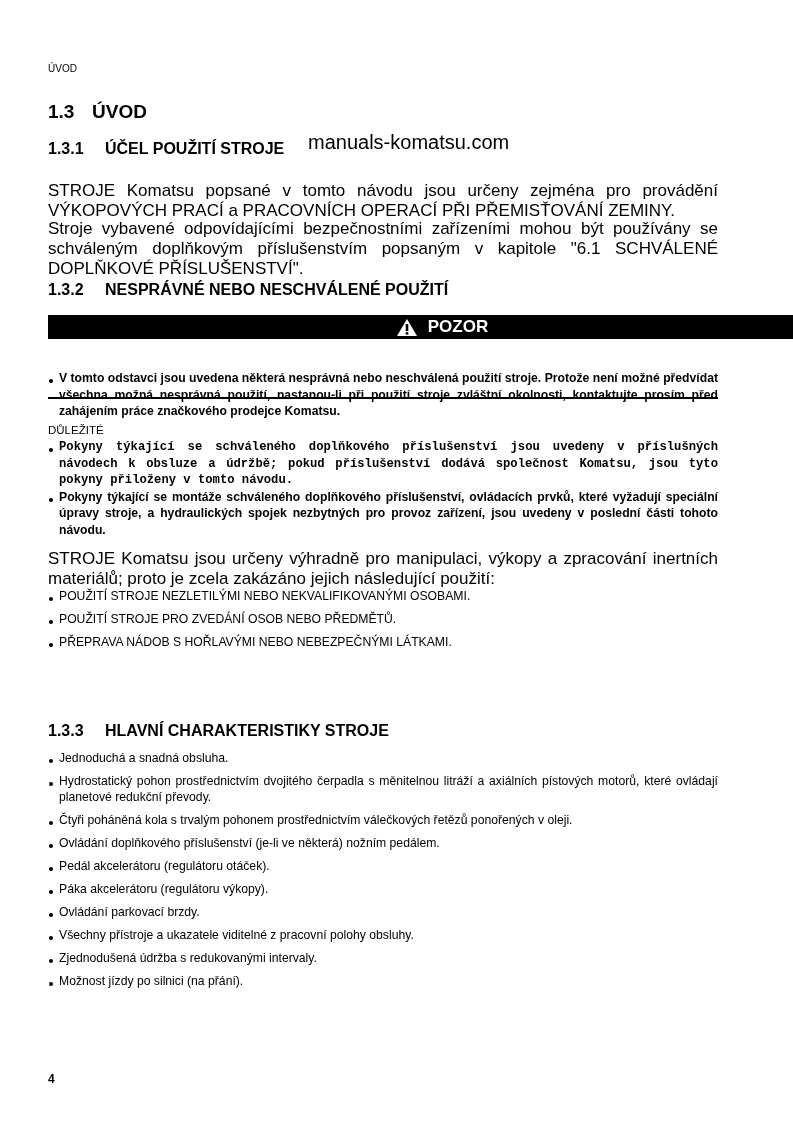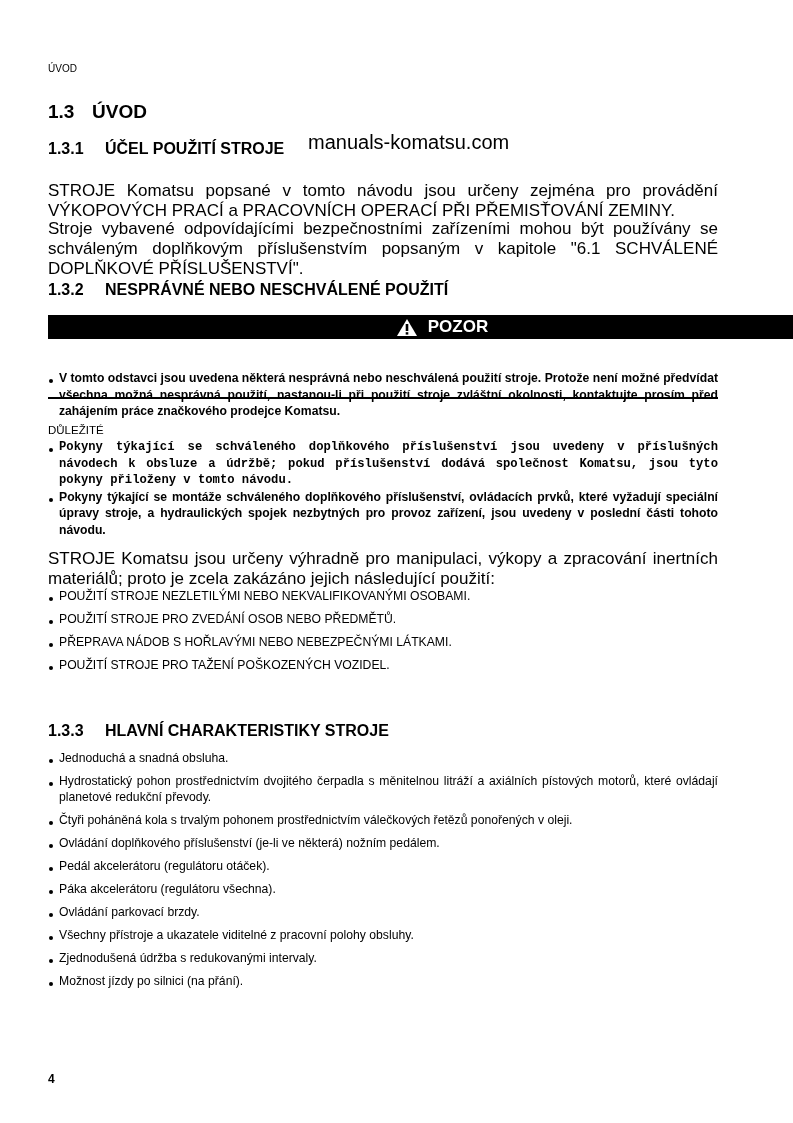--- a/index.html
+++ b/index.html
@@ -83,33 +83,32 @@
   <div class="bullet-item" style="margin-bottom:0;font-family:Liberation Mono, monospace;">Pokyny týkající se schváleného doplňkového příslušenství jsou uvedeny v příslušných návodech k obsluze a údržbě; pokud příslušenství dodává společnost Komatsu, jsou tyto pokyny přiloženy v tomto návodu.</div>
   <div class="bullet-item">Pokyny týkající se montáže schváleného doplňkového příslušenství, ovládacích prvků, které vyžadují speciální úpravy stroje, a hydraulických spojek nezbytných pro provoz zařízení, jsou uvedeny v poslední části tohoto návodu.</div>
 </div>
 
 <p class="abs para" style="top:549px;">STROJE Komatsu jsou určeny výhradně pro manipulaci, výkopy a zpracování inertních materiálů; proto je zcela zakázáno jejich následující použití:</p>
 
 <div class="abs list" style="top:588px;">
   <div class="bullet-item">POUŽITÍ STROJE NEZLETILÝMI NEBO NEKVALIFIKOVANÝMI OSOBAMI.</div>
   <div class="bullet-item">POUŽITÍ STROJE PRO ZVEDÁNÍ OSOB NEBO PŘEDMĚTŮ.</div>
   <div class="bullet-item">PŘEPRAVA NÁDOB S HOŘLAVÝMI NEBO NEBEZPEČNÝMI LÁTKAMI.</div>
-  <div class="bullet-item">POUŽITÍ STROJE PRO TAŽENÍ POŠKOZENÝCH VOZIDEL.</div>
 </div>
 
 <div class="abs h2" style="top:722px;">
   <span class="num">1.3.3</span><span>HLAVNÍ CHARAKTERISTIKY STROJE</span>
 </div>
 
 <div class="abs list" style="top:750px;">
   <div class="bullet-item">Jednoduchá a snadná obsluha.</div>
   <div class="bullet-item">Hydrostatický pohon prostřednictvím dvojitého čerpadla s měnitelnou litráží a axiálních pístových motorů, které ovládají planetové redukční převody.</div>
   <div class="bullet-item">Čtyři poháněná kola s trvalým pohonem prostřednictvím válečkových řetězů ponořených v oleji.</div>
   <div class="bullet-item">Ovládání doplňkového příslušenství (je-li ve některá) nožním pedálem.</div>
   <div class="bullet-item">Pedál akcelerátoru (regulátoru otáček).</div>
-  <div class="bullet-item">Páka akcelerátoru (regulátoru všechna).</div>
+  <div class="bullet-item">Páka akcelerátoru (regulátoru výkopy).</div>
   <div class="bullet-item">Ovládání parkovací brzdy.</div>
   <div class="bullet-item">Všechny přístroje a ukazatele viditelné z pracovní polohy obsluhy.</div>
   <div class="bullet-item">Zjednodušená údržba s redukovanými intervaly.</div>
   <div class="bullet-item">Možnost jízdy po silnici (na přání).</div>
 </div>
 
 <div class="abs page-number">4</div>
 
 </body></html>

